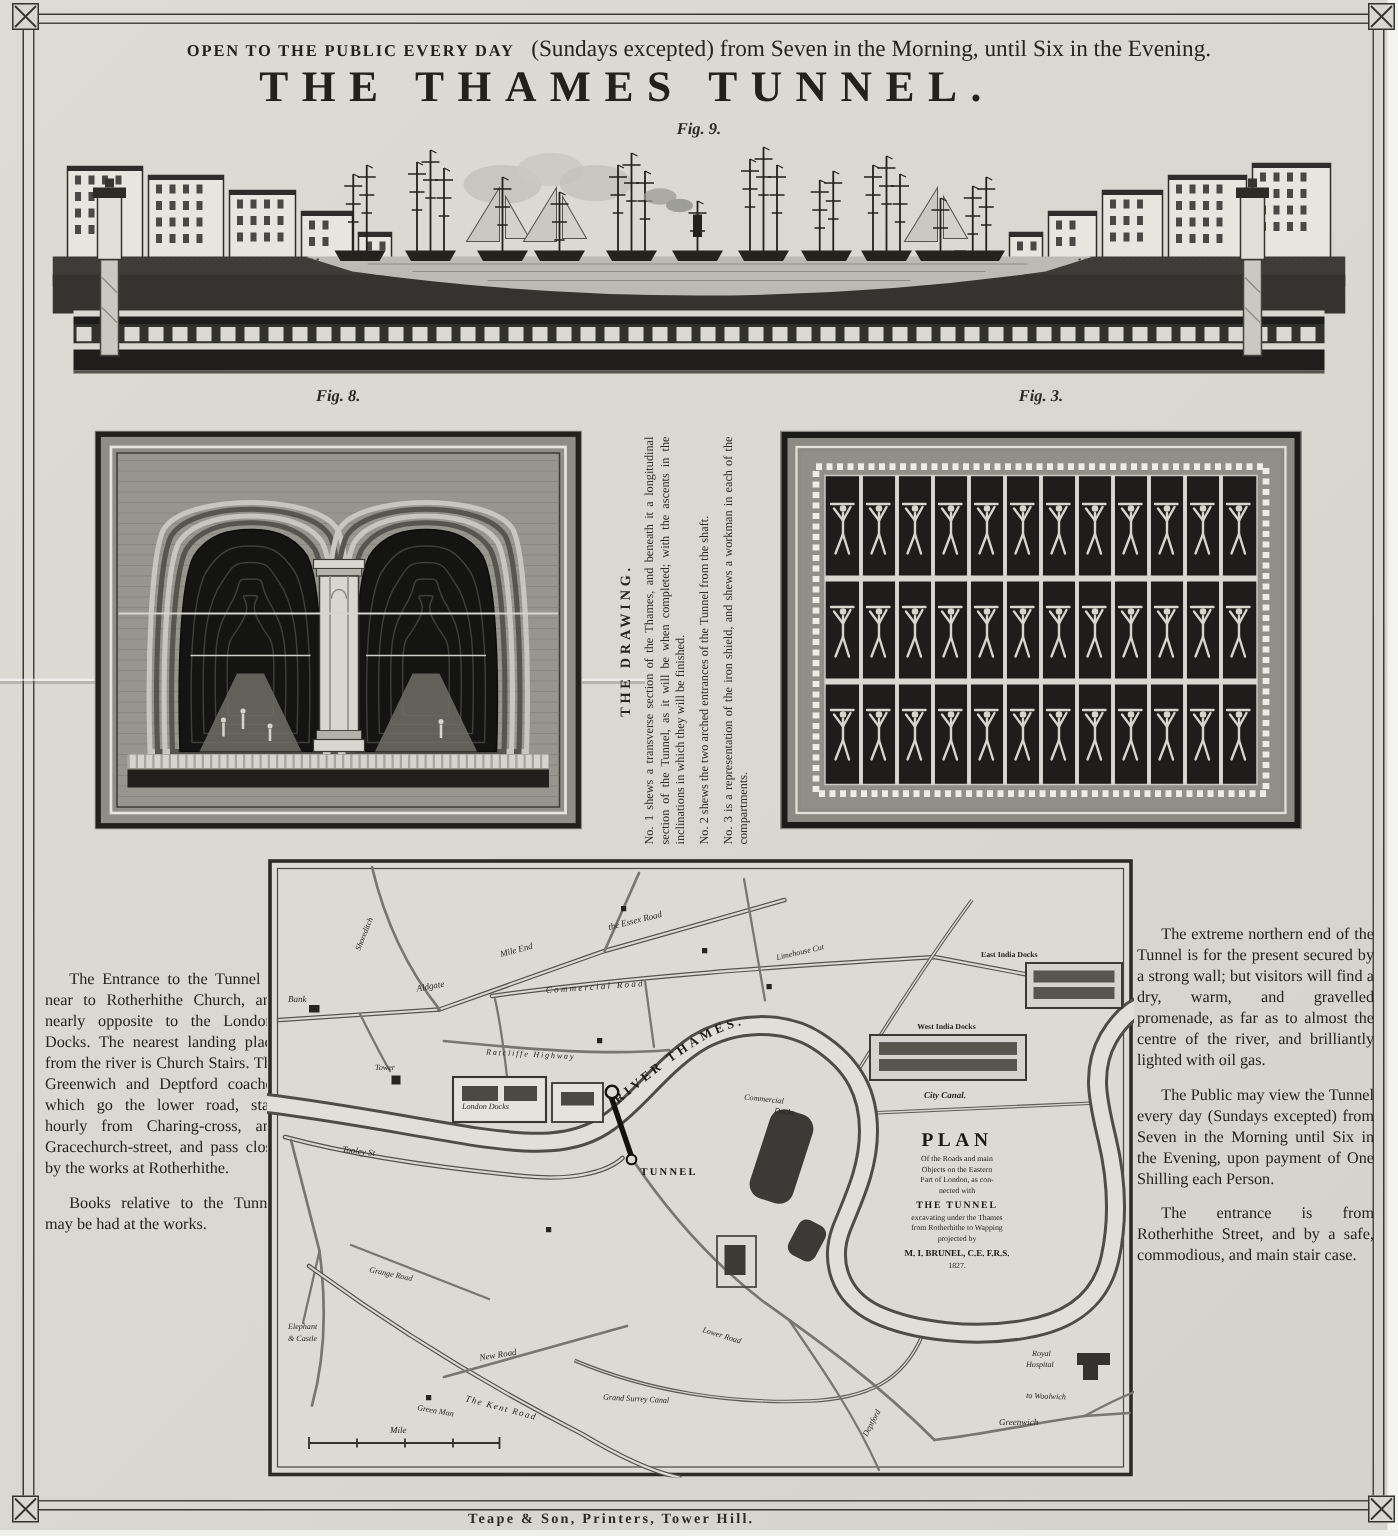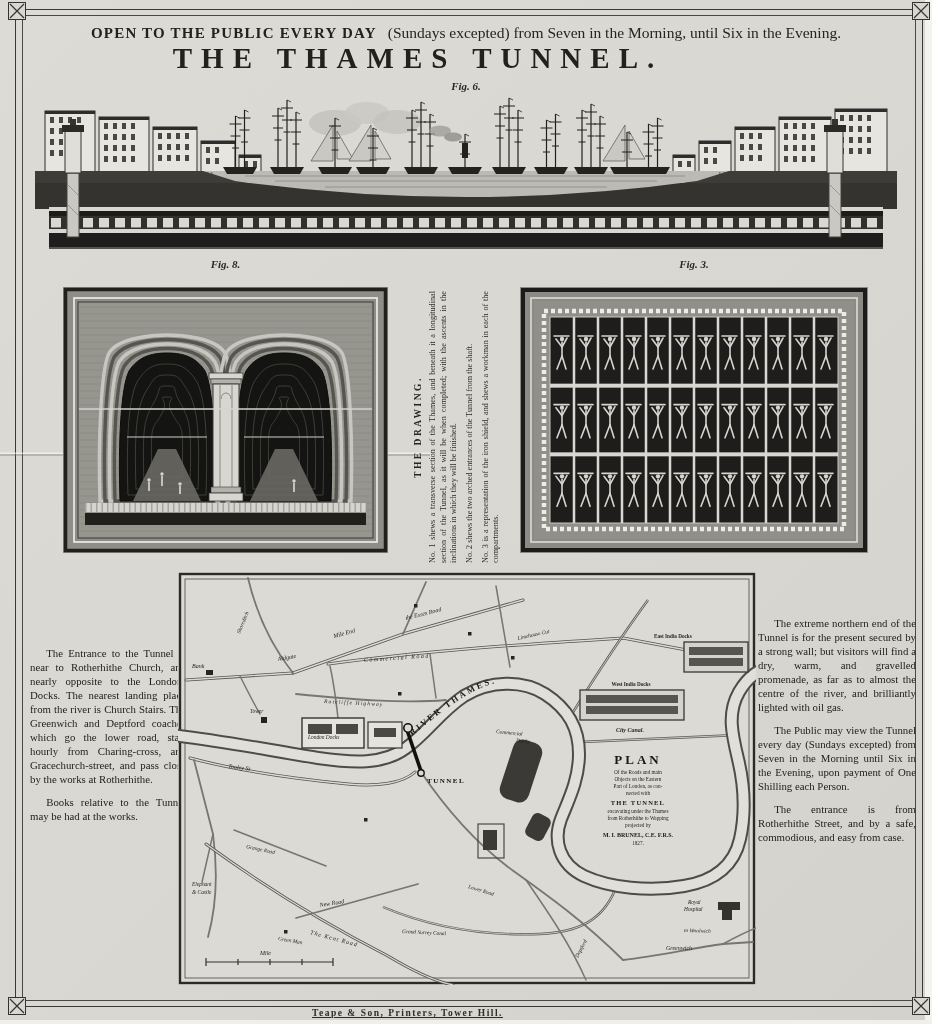--- a/index.html
+++ b/index.html
@@ -10,21 +10,21 @@
   }
   .edge-right{position:absolute;right:0;top:0;width:7px;height:100%;background:#f3f3f0;}
   .edge-bottom{position:absolute;left:0;bottom:0;width:100%;height:4px;background:#efefec;}
   .frame-outer{position:absolute;left:15px;top:9px;width:906px;height:996px;border:1.5px solid #3b3933;}
   .frame-inner{position:absolute;left:22px;top:15px;width:892px;height:984px;border:1px solid #4a4841;}
   .corner{position:absolute;width:16px;height:16px;background:#d8d7d2;border:1.3px solid #35332d;}
   .corner svg{display:block;}
   .crease{position:absolute;left:0;top:454px;width:430px;height:2px;
     background:rgba(100,100,94,.30);box-shadow:0 -1.5px 0 rgba(255,255,255,.55);}
   .masthead{position:absolute;left:40px;top:24px;width:852px;text-align:center;white-space:nowrap;}
-  .open-bold{font-weight:700;font-size:15px;letter-spacing:1.2px;color:#23211d;}
+  .open-bold{font-weight:700;font-size:11px;letter-spacing:1.2px;color:#23211d;}
   .open-italic{font-size:15.5px;margin-left:7px;color:#26241f;}
   .title{position:absolute;left:0;top:42px;width:836px;margin:0;text-align:center;
     font-size:29px;font-weight:700;letter-spacing:9px;color:#23211c;}
   .figcap{position:absolute;font-style:italic;font-weight:700;font-size:11px;text-align:center;color:#2a2822;}
   #cap1{left:0;top:80px;width:932px;}
   #cap2{left:63px;top:258px;width:325px;}
   #cap3{left:520px;top:258px;width:348px;}
   .fig1{position:absolute;left:35px;top:95px;}
   .fig2{position:absolute;left:63px;top:287px;}
   .fig3{position:absolute;left:520px;top:287px;}
@@ -33,21 +33,21 @@
     position:absolute;left:460px;top:427px;width:272px;
     transform:translate(-50%,-50%) rotate(-90deg);
   }
   .drawing-notes h4{margin:0 0 5px;text-align:center;font-size:9.5px;letter-spacing:2.5px;color:#28261f;}
   .drawing-notes p{margin:0 0 5px;font-size:8.2px;line-height:1.3;text-align:justify;color:#2c2a24;}
   .col{position:absolute;font-size:10.8px;line-height:1.3;color:#24221d;}
   .col p{margin:0 0 9px;text-indent:1.5em;text-align:justify;}
   #leftcol{left:30px;top:646px;width:156px;}
   #rightcol{left:758px;top:616px;width:158px;}
   .footer{position:absolute;left:0;top:1008px;width:815px;text-align:center;
-    font-size:9.5px;font-weight:700;letter-spacing:1.5px;color:#2e2c26;text-decoration:underline;}
+    font-size:9.5px;font-weight:700;letter-spacing:1.5px;color:#2e2c26;}
   svg{display:block;}
   svg text{font-family:"Liberation Serif", serif;fill:#26241e;}
   .ml{font-size:5.4px;font-style:italic;}
   .ml6{font-size:6px;font-style:italic;}
   .mlb{font-size:5.2px;font-weight:700;}
   .river-label{font-size:8.5px;font-weight:700;letter-spacing:2.5px;fill:#1d1b17;}
   .tunnel-label{font-size:7px;font-weight:700;letter-spacing:1.5px;fill:#12110e;}
   .plan-title{font-size:13px;font-weight:700;letter-spacing:3px;fill:#1b1915;}
   .plan-s{font-size:5.2px;fill:#221f1a;}
   .plan-b{font-size:6.5px;font-weight:700;letter-spacing:1.2px;fill:#1b1915;}
@@ -84,21 +84,21 @@
   </div>
 
   <div class="crease"></div>
 
   <div class="masthead">
     <span class="open-bold">OPEN TO THE PUBLIC EVERY DAY</span>
     <span class="open-italic">(Sundays excepted) from Seven in the Morning, until Six in the Evening.</span>
   </div>
   <h1 class="title">THE THAMES TUNNEL.</h1>
 
-  <div class="figcap" id="cap1">Fig. 6.</div>
+  <div class="figcap" id="cap1">Fig. 9.</div>
 
   <svg class="fig1" width="862" height="155" viewBox="0 0 862 155">
     <g id="f1-smoke">
       <ellipse cx="300" cy="28" rx="26" ry="13" fill="#c3c2bd" opacity="0.85"></ellipse>
       <ellipse cx="332" cy="18" rx="22" ry="11" fill="#c9c8c3" opacity="0.85"></ellipse>
       <ellipse cx="362" cy="27" rx="24" ry="12" fill="#c3c2bd" opacity="0.8"></ellipse>
     </g>
     <g id="f1-buildings">
         <rect x="10" y="16" width="50" height="62" fill="#e6e5e0" stroke="#2e2d2b" stroke-width="1"></rect>
         <rect x="10" y="16" width="50" height="3" fill="#2e2d2b"></rect>
@@ -830,21 +830,21 @@
   </svg>
 
   <div class="col" id="leftcol">
     <p>The Entrance to the Tunnel is near to Rotherhithe Church, and nearly opposite to the London-Docks. The nearest landing place from the river is Church Stairs. The Greenwich and Deptford coaches which go the lower road, start hourly from Charing-cross, and Gracechurch-street, and pass close by the works at Rotherhithe.</p>
     <p>Books relative to the Tunnel may be had at the works.</p>
   </div>
 
   <div class="col" id="rightcol">
     <p>The extreme northern end of the Tunnel is for the present secured by a strong wall; but visitors will find a dry, warm, and gravelled promenade, as far as to almost the centre of the river, and brilliantly lighted with oil gas.</p>
     <p>The Public may view the Tunnel every day (Sundays excepted) from Seven in the Morning until Six in the Evening, upon payment of One Shilling each Person.</p>
-    <p>The entrance is from Rotherhithe Street, and by a safe, commodious, and easy from case.</p>
+    <p>The entrance is from Rotherhithe Street, and by a safe, commodious, and main stair case.</p>
   </div>
 
   <svg class="mapwrap" width="578" height="413" viewBox="0 0 578 413">
     <rect x="0" y="0" width="578" height="413" fill="#dbdad5"></rect>
     <rect x="2" y="2" width="574" height="409" fill="none" stroke="#2c2a25" stroke-width="2.4"></rect>
     <rect x="7" y="7" width="564" height="399" fill="none" stroke="#4a4841" stroke-width="0.8"></rect>
 
     <g stroke-linecap="round" fill="none">
       <path d="M8,108 L115,101" stroke="#55534d" stroke-width="3"></path>
       <path d="M8,108 L115,101" stroke="#dbdad5" stroke-width="1.4"></path>

